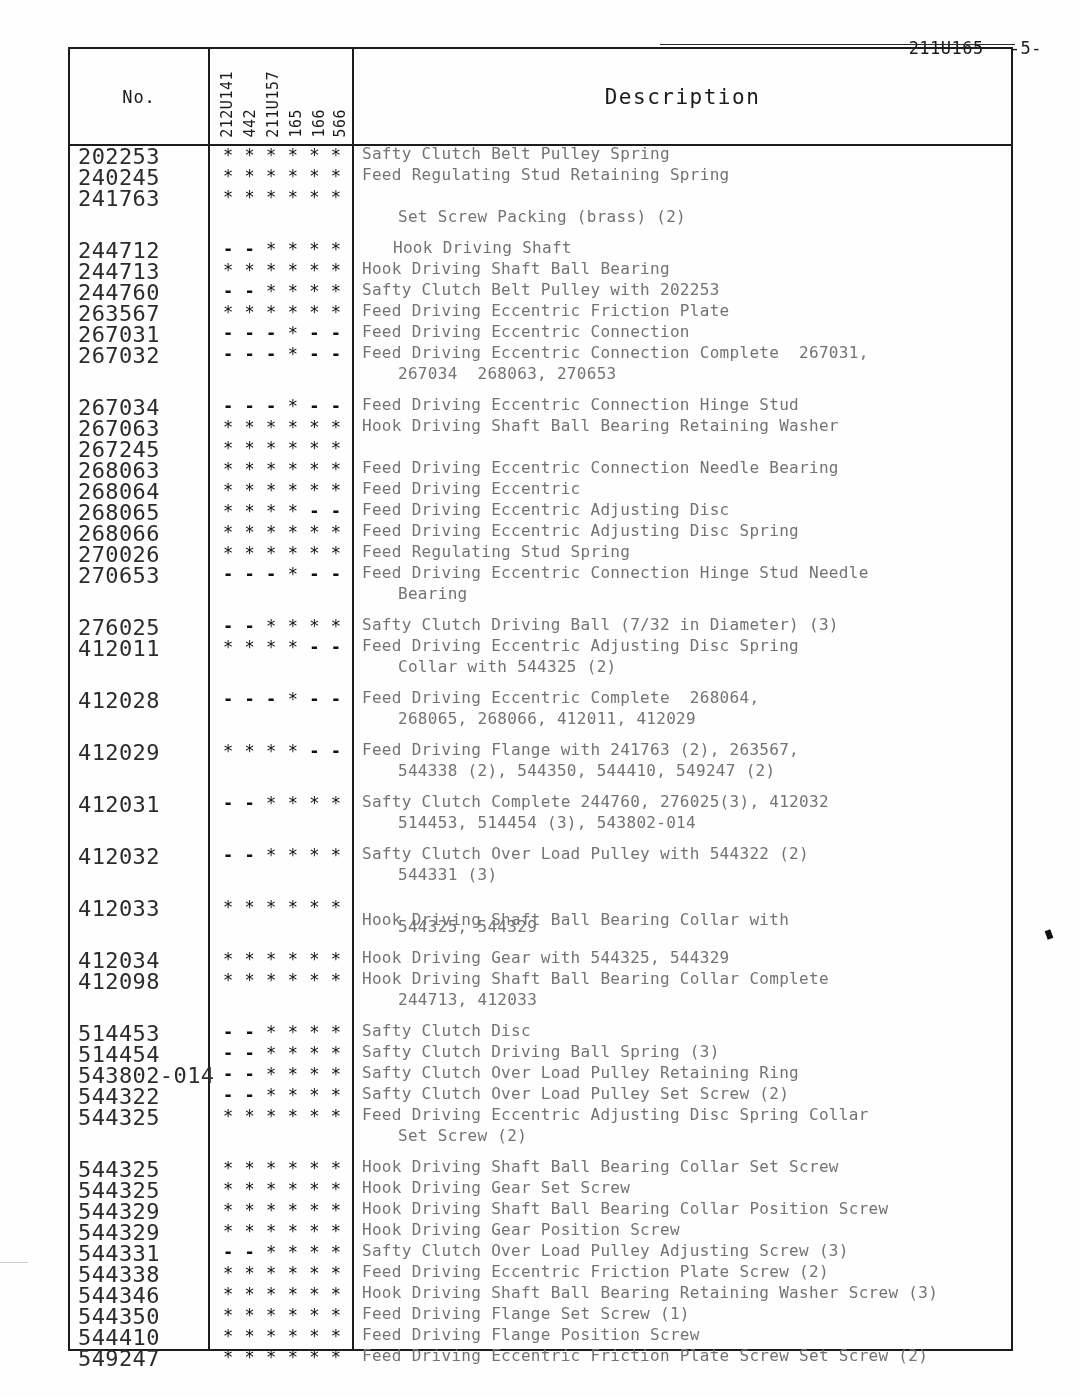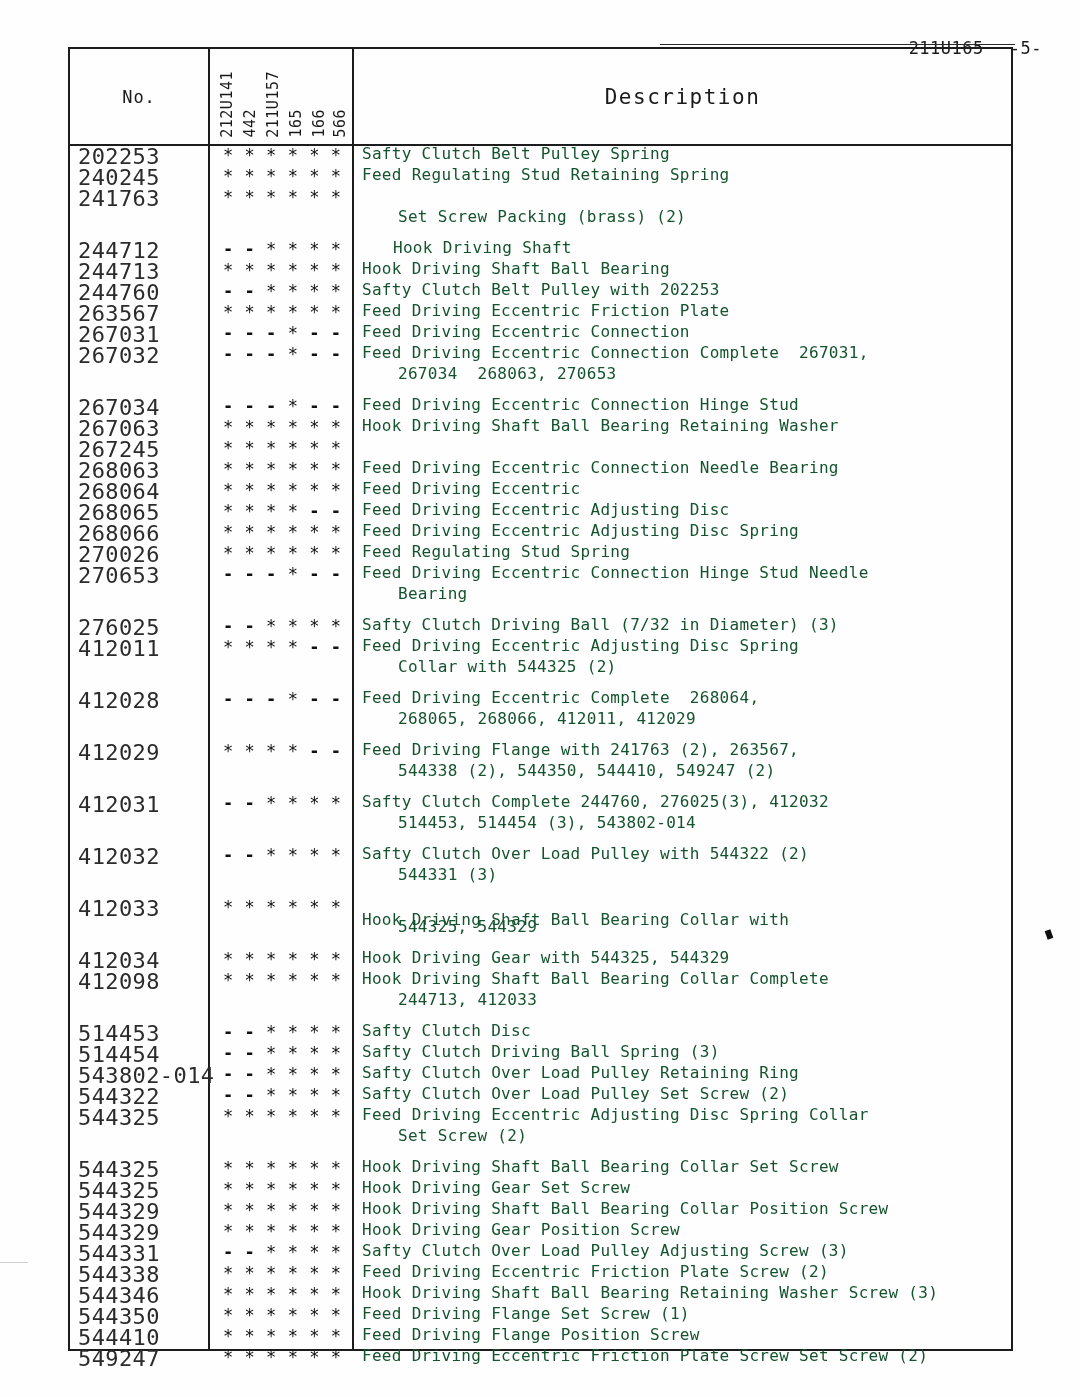--- a/index.html
+++ b/index.html
@@ -162,21 +162,21 @@
   }
   .mark.dash { font-weight: 700; }
   .cell-desc {
     position: absolute;
     left: 292px;
     top: 0px;
     width: 700px;
     font-size: 16px;
     letter-spacing: 0.3px;
     white-space: pre;
-    color: #14532d;
+    color: #737373;
   }
   .cell-desc.indent { padding-left: 36px; }
 
   
   #speck {
     position: absolute;
     left: 1046px;
     top: 930px;
     width: 6px;
     height: 9px;

